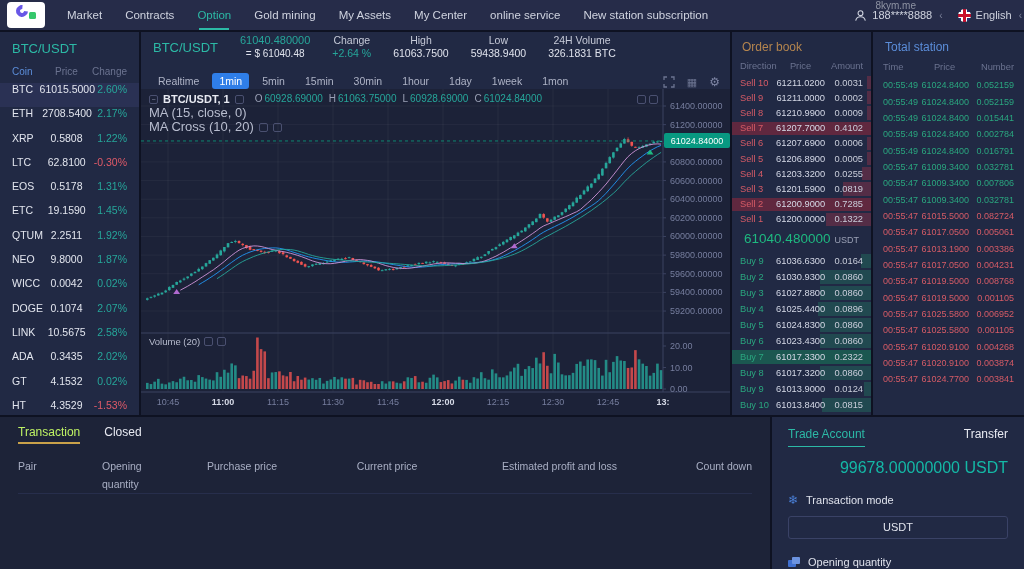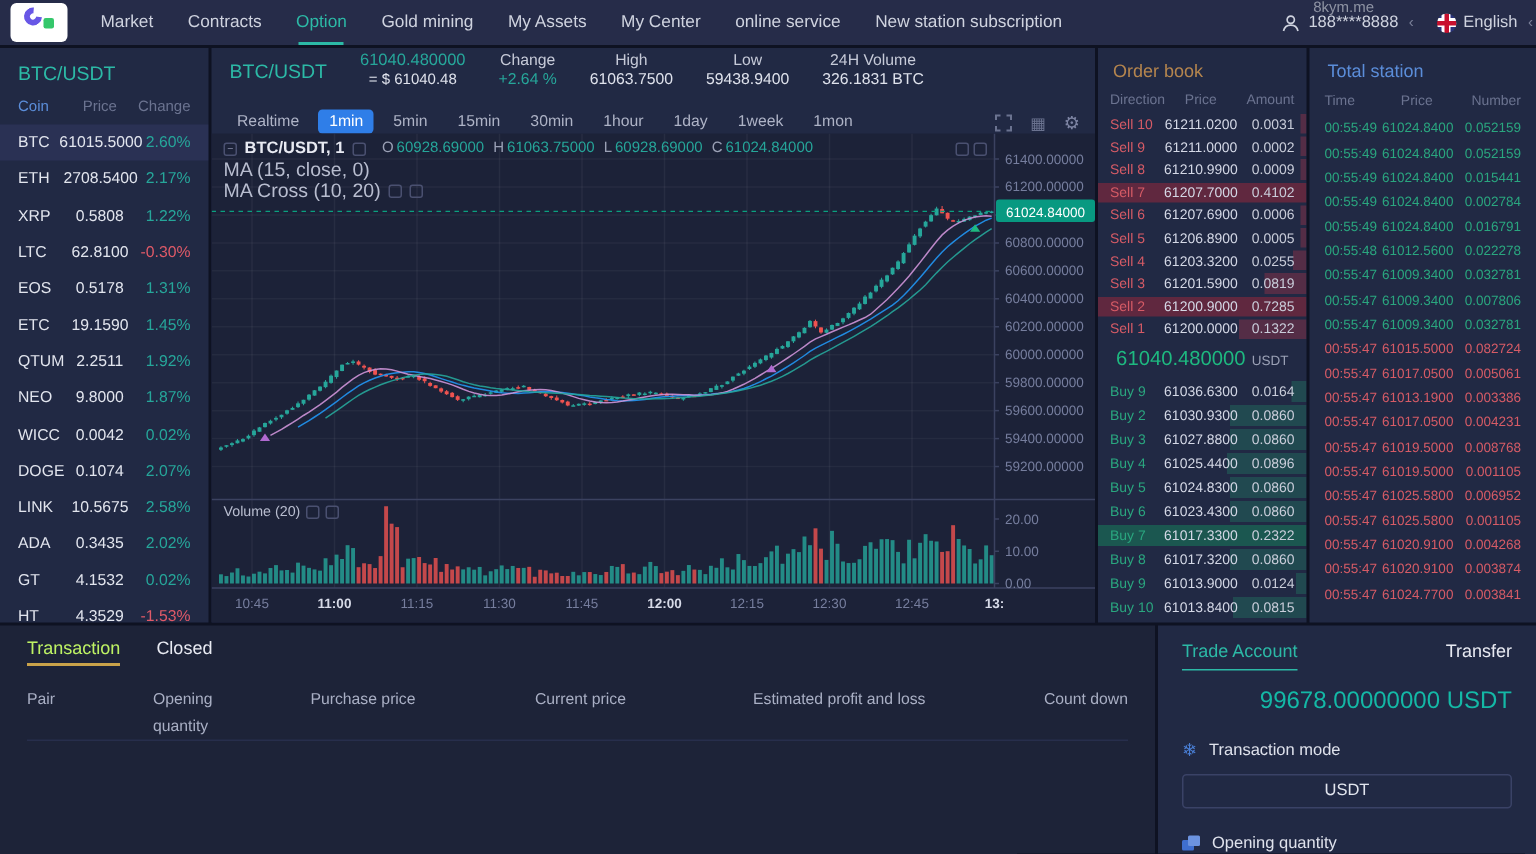--- a/index.html
+++ b/index.html
@@ -27,21 +27,21 @@
   
   .main{position:absolute;top:32px;left:0;width:1024px;height:383px;display:flex;gap:2px}
   .panel{background:#212944;overflow:hidden}
   
   .sidebar{width:139px;flex:0 0 auto}
   .side-title{color:#2cb9a6;font-size:13px;padding:9px 12px 7px}
   .mk-head{display:flex;padding:3px 12px 6px;font-size:10px;color:#6b7390}
   .mk-head .c1{width:38px;color:#5b8dd9}
   .mk-head .c2{flex:1;text-align:center}
   .mk-head .c3{width:44px;text-align:right}
-  .mk-row{display:flex;align-items:center;height:24.3px;padding:0 12px;font-size:10.5px}
+  .mk-row{display:flex;align-items:flex-start;height:24.3px;padding:0 12px;font-size:10.5px}
   .mk-row.hl{background:#2a3154}
   .mk-row .c1{width:38px;color:#e2e5ee}
   .mk-row .c2{flex:1;text-align:center;color:#e2e5ee}
   .mk-row .c3{width:44px;text-align:right}
   .up{color:#26a69a}.down{color:#e05a68}
   
   .chart-panel{width:589px;flex:0 0 auto;display:flex;flex-direction:column}
   .chart-info{display:flex;align-items:center;height:30px;padding:0 12px;gap:22px}
   .ci-pair{color:#2cb9a6;font-size:13px}
   .ci-block{display:flex;flex-direction:column;line-height:1.25;font-size:10px;text-align:center}
@@ -965,25 +965,20 @@
             <span class="c1">00:55:49</span>
             <span class="c2">61024.8400</span>
             <span class="c3">0.002784</span>
           </div>
           <div class="ts-row buy-t">
             <span class="c1">00:55:49</span>
             <span class="c2">61024.8400</span>
             <span class="c3">0.016791</span>
           </div>
           <div class="ts-row buy-t">
-            <span class="c1">00:55:48</span>
-            <span class="c2">61012.5600</span>
-            <span class="c3">0.022278</span>
-          </div>
-          <div class="ts-row buy-t">
             <span class="c1">00:55:47</span>
             <span class="c2">61009.3400</span>
             <span class="c3">0.032781</span>
           </div>
           <div class="ts-row buy-t">
             <span class="c1">00:55:47</span>
             <span class="c2">61009.3400</span>
             <span class="c3">0.007806</span>
           </div>
           <div class="ts-row buy-t">

